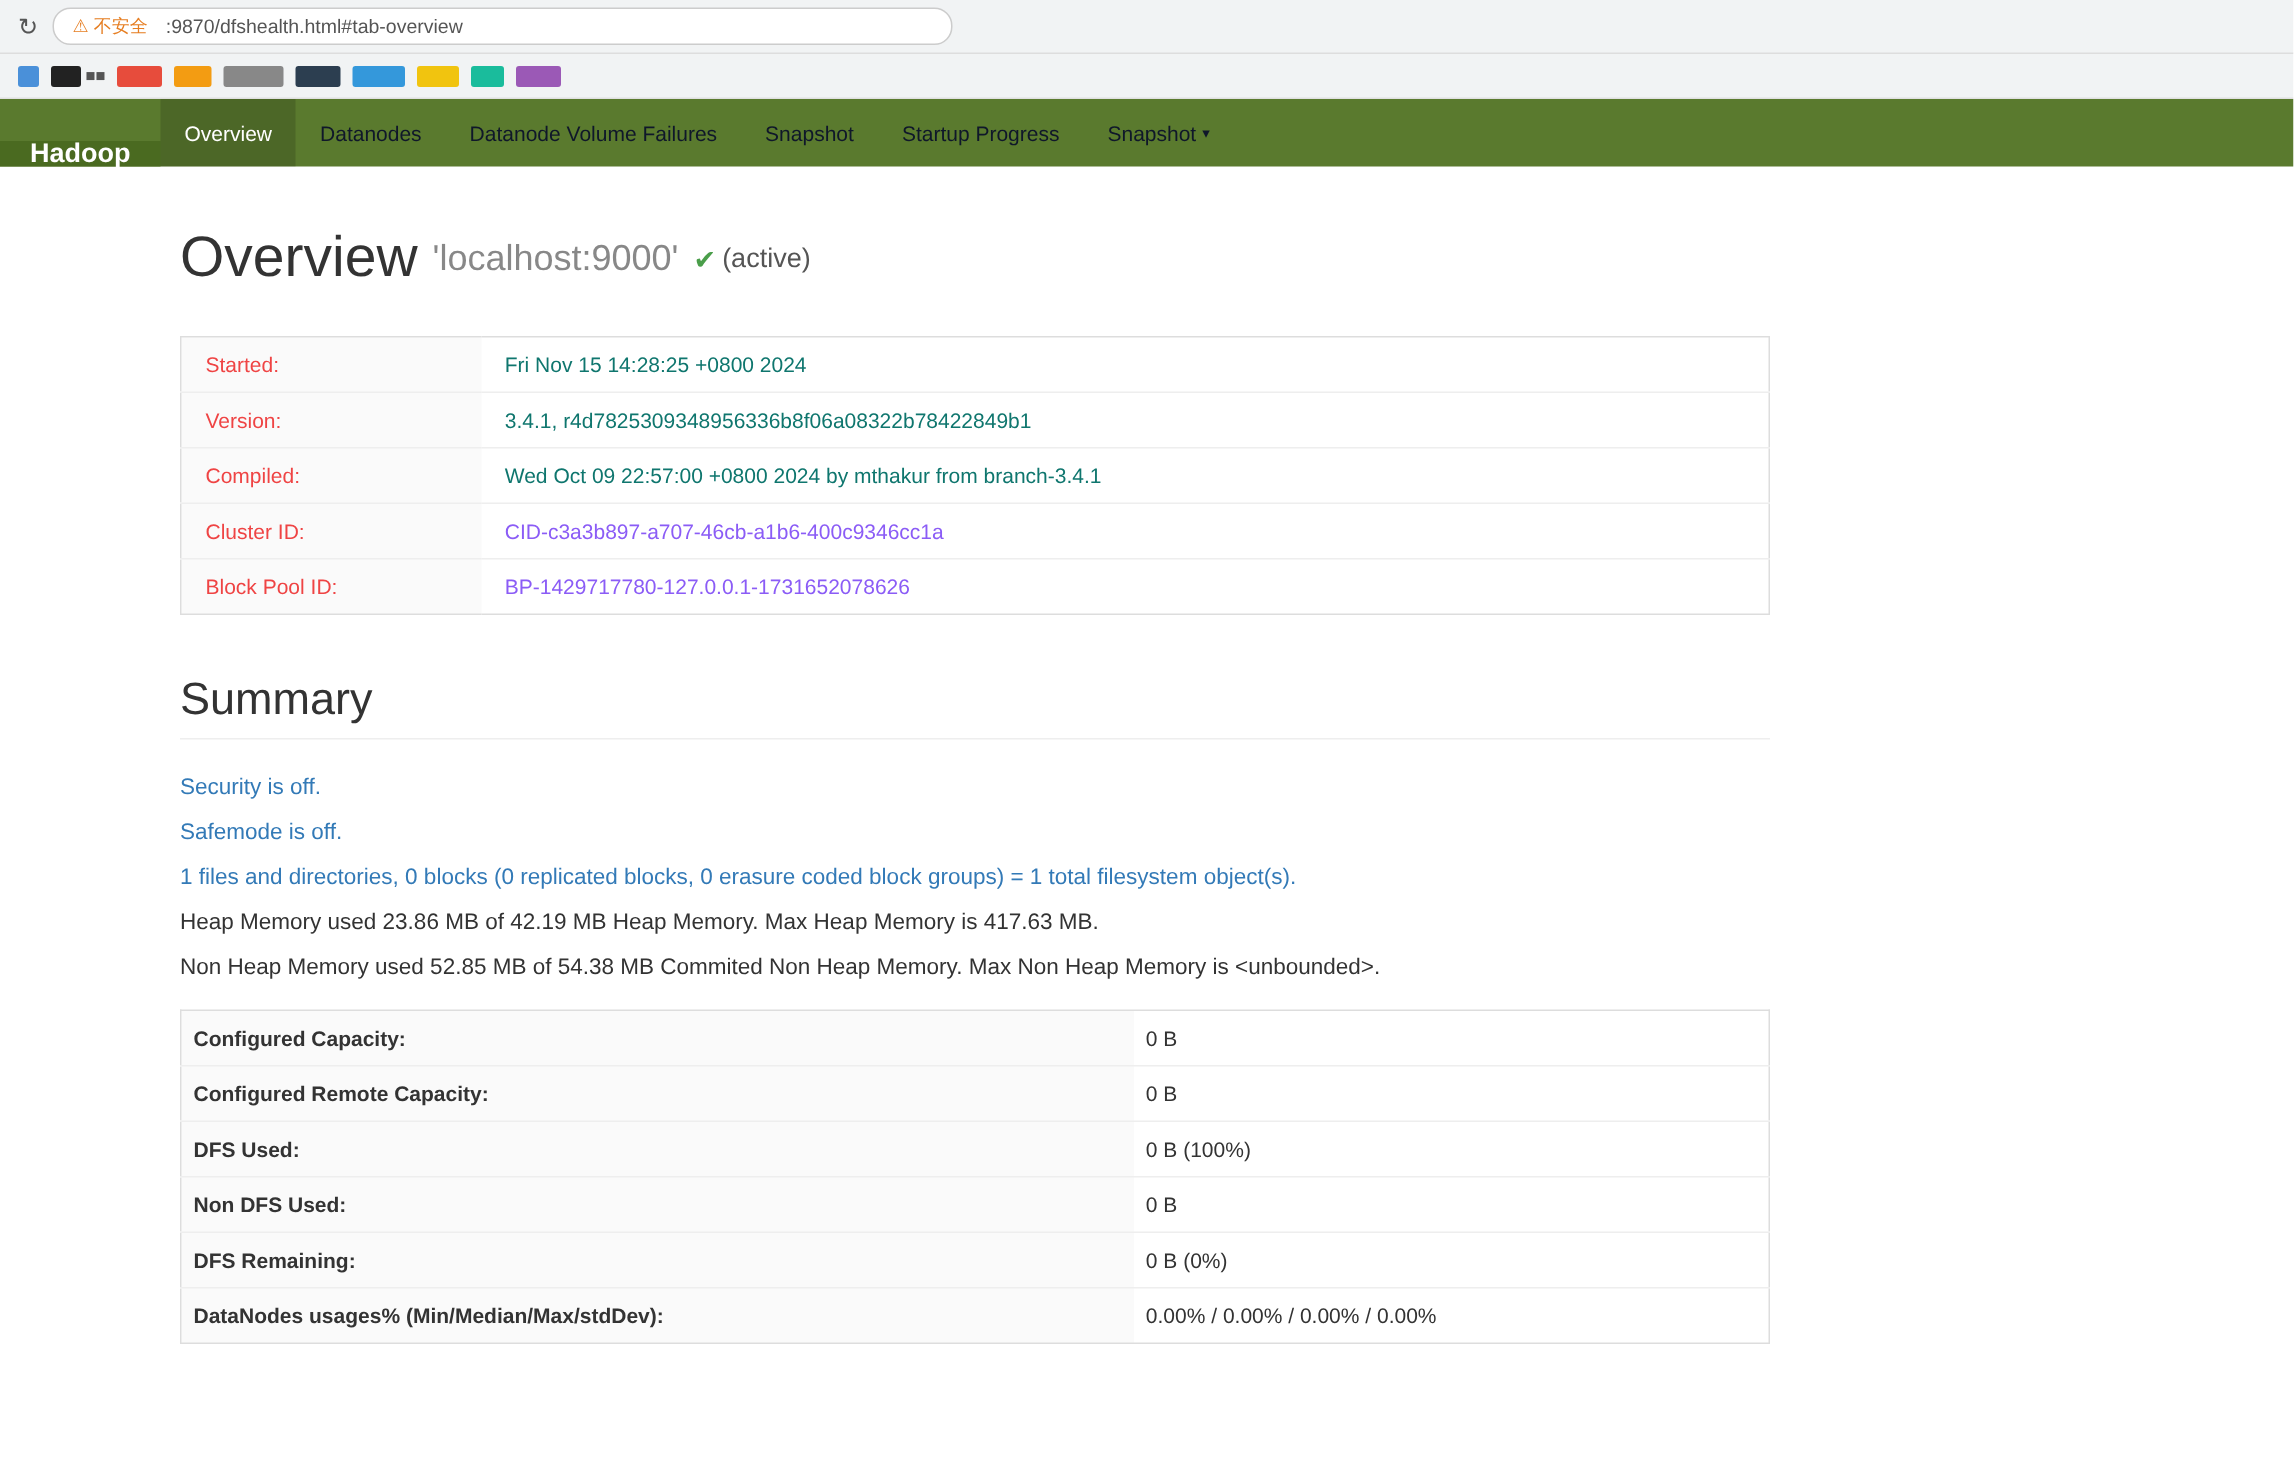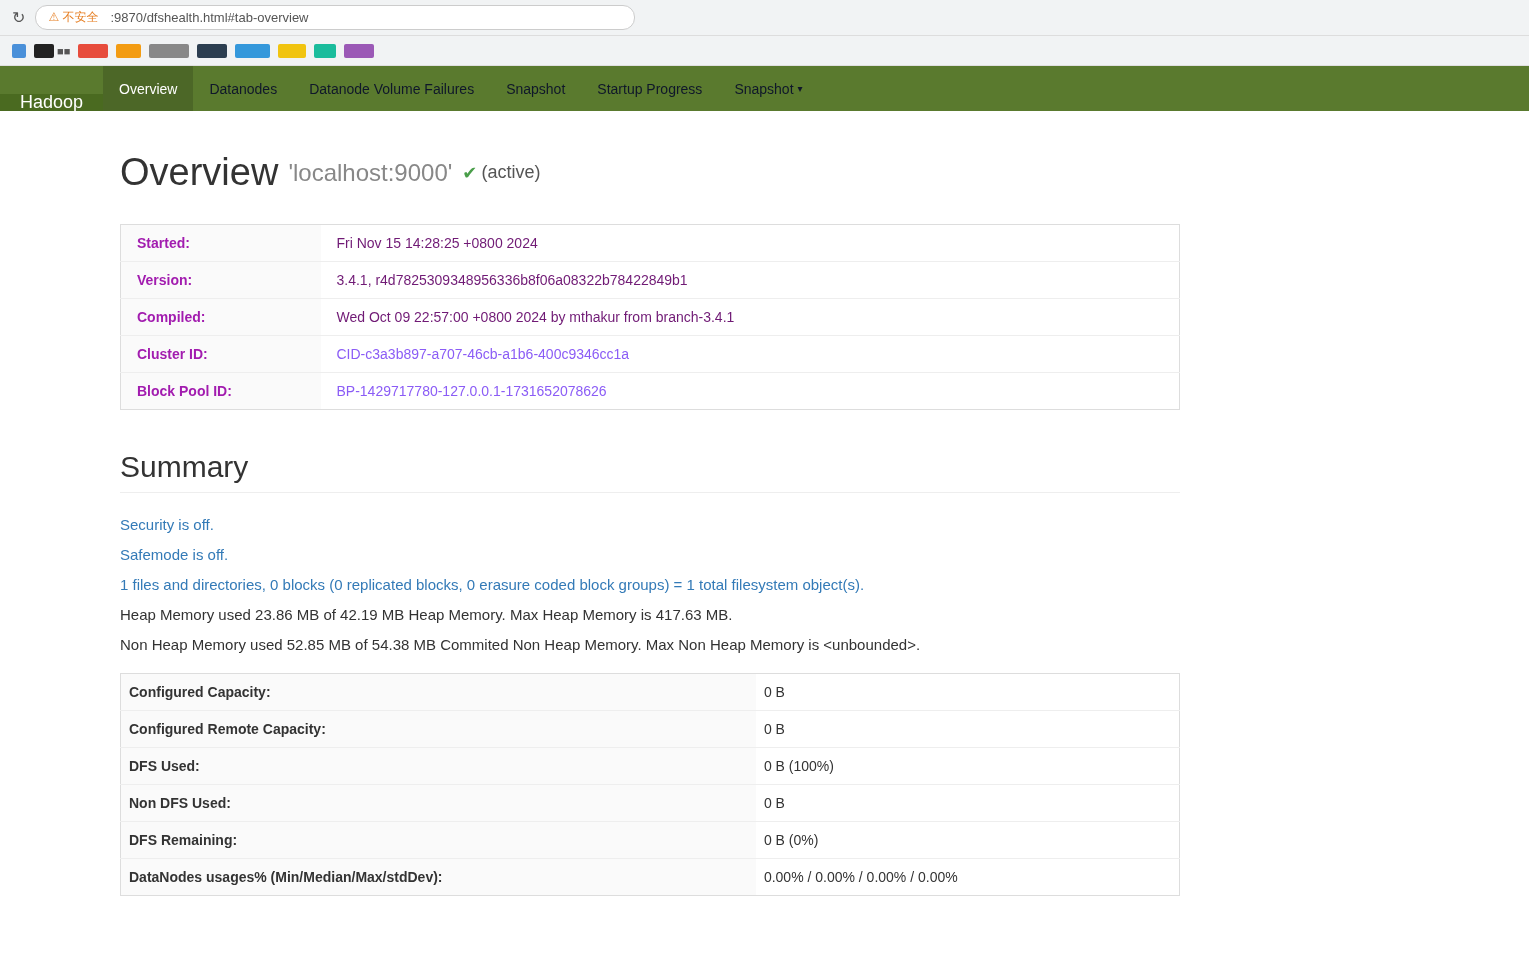--- a/index.html
+++ b/index.html
@@ -70,21 +70,21 @@
     .navbar {
       background: #5a7a2e;
       display: flex;
       align-items: stretch;
       height: 45px;
     }
     .navbar-brand {
       background: #4a6a20;
       color: #fff;
       font-size: 18px;
-      font-weight: normal;
+      font-weight: bold;
       padding: 0 20px;
       display: flex;
       align-items: center;
       cursor: pointer;
       margin-top: 28px;
     }
     .nav-items {
       display: flex;
       align-items: stretch;
     }
@@ -149,30 +149,30 @@
     }
     .info-table tr {
       border-bottom: 1px solid #eee;
     }
     .info-table tr:last-child { border-bottom: none; }
     .info-table td {
       padding: 10px 16px;
       vertical-align: top;
     }
     .info-table td:first-child {
-      font-weight: bold;
+      font-weight: normal;
       width: 200px;
       background: #fafafa;
-      color: #a21caf;
+      color: #ef4444;
     }
     .info-table td:last-child {
       color: #337ab7;
     }
     .info-table td.no-link {
-      color: #701a75;
+      color: #0f766e;
     }
 
     
     .summary-heading {
       font-size: 30px;
       font-weight: 300;
       color: #333;
       margin-bottom: 20px;
       padding-bottom: 8px;
       border-bottom: 1px solid #eee;

